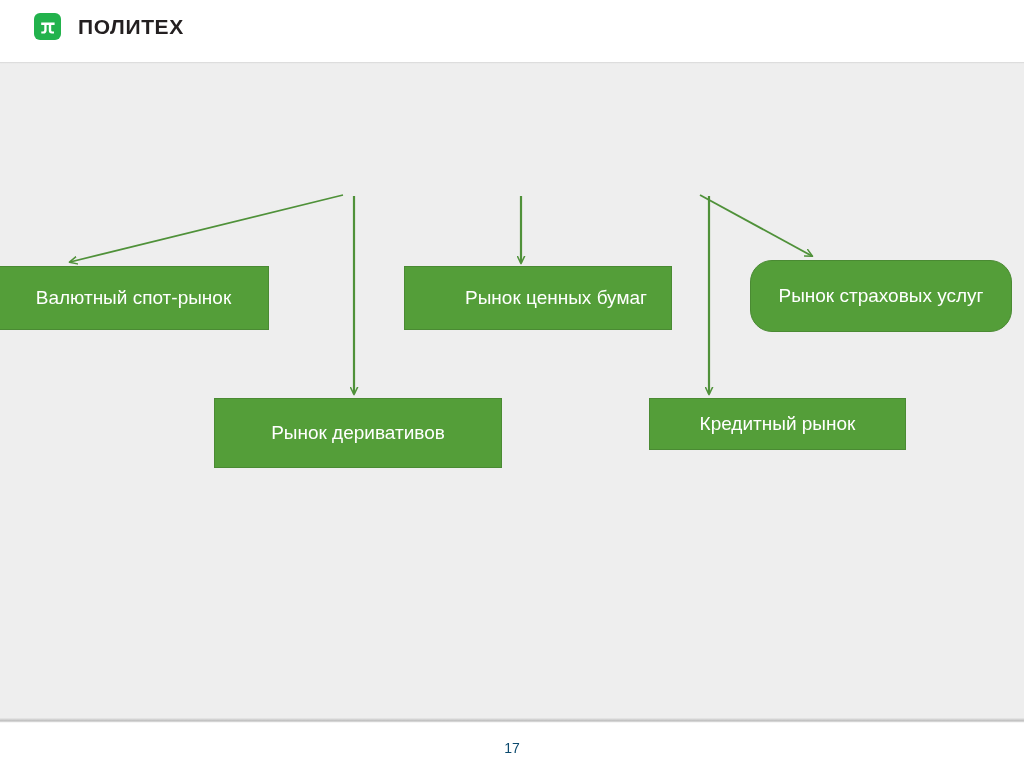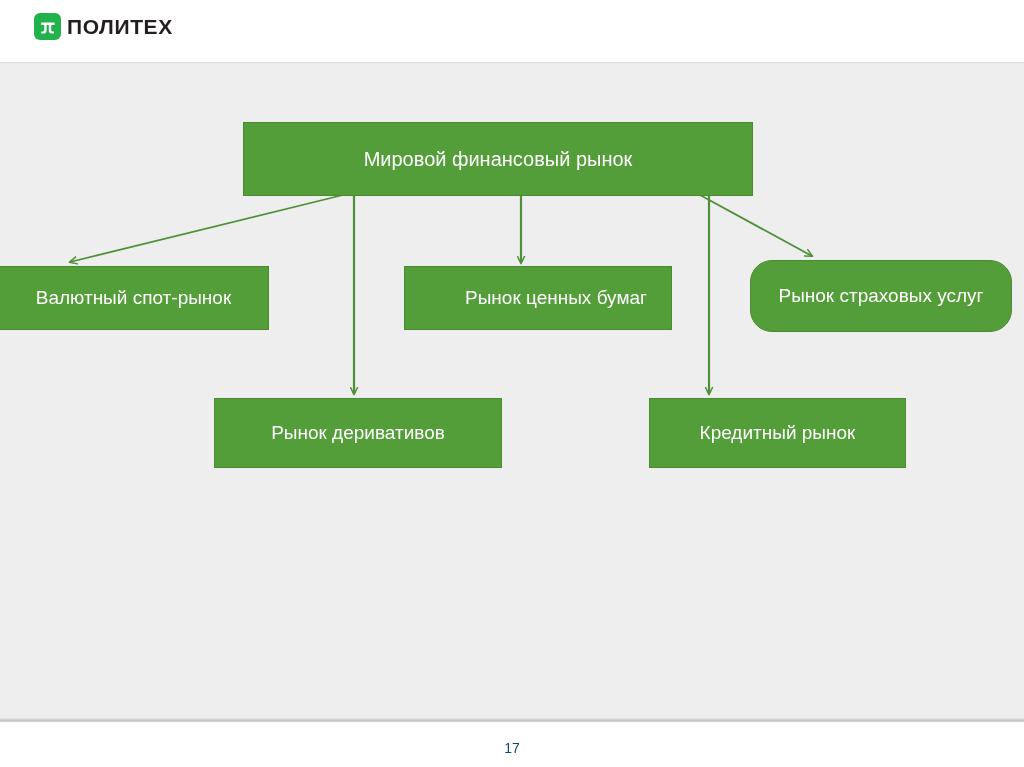--- a/index.html
+++ b/index.html
@@ -32,21 +32,21 @@
     width: 1024px;
     height: 3px;
     background: linear-gradient(to bottom, rgba(0,0,0,0.16), rgba(0,0,0,0.0));
   }
   .logo {
     position: absolute;
     left: 34px;
     top: 13px;
     display: flex;
     align-items: center;
-    gap: 6px;
+    gap: 17px;
   }
   .logo-mark {
     width: 27px;
     height: 27px;
     border-radius: 6px;
     background: #22b24c;
     display: flex;
     align-items: center;
     justify-content: center;
     flex: 0 0 auto;
@@ -112,21 +112,21 @@
     padding: 4px 8px;
     box-sizing: border-box;
   }
 
   
   #node-root        { left: 243px; top: 58px;  width: 510px; height: 74px; font-size: 20px; }
   #node-spot        { left: -2px;  top: 202px; width: 271px; height: 64px; }
   #node-securities  { left: 404px; top: 202px; width: 268px; height: 64px; padding-left: 44px; }
   #node-insurance   { left: 750px; top: 196px; width: 262px; height: 72px; border-radius: 22px; }
   #node-derivatives { left: 214px; top: 334px; width: 288px; height: 70px; }
-  #node-credit      { left: 649px; top: 334px; width: 257px; height: 70px; }
+  #node-credit      { left: 649px; top: 334px; width: 257px; height: 52px; }
 
   
   .footer {
     position: absolute;
     left: 0;
     top: 723px;
     width: 1024px;
     height: 44px;
     background: #ffffff;
   }
@@ -170,21 +170,20 @@
 
       <line x1="354" y1="132" x2="354" y2="330" stroke="#4f9139" stroke-width="2.2" marker-end="url(#arrowhead)"></line>
 
       <line x1="521" y1="132" x2="521" y2="199" stroke="#4f9139" stroke-width="2.2" marker-end="url(#arrowhead)"></line>
 
       <line x1="709" y1="132" x2="709" y2="330" stroke="#4f9139" stroke-width="2.2" marker-end="url(#arrowhead)"></line>
 
       <line x1="700" y1="131" x2="812" y2="192" stroke="#4f9139" stroke-width="1.8" marker-end="url(#arrowhead)"></line>
     </svg>
 
-    <div class="node" id="node-root">Мировой финансовый рынок</div>
 
     <div class="node" id="node-spot">Валютный спот-рынок</div>
 
     <div class="node" id="node-securities">Рынок ценных бумаг</div>
 
     <div class="node" id="node-insurance">Рынок страховых услуг</div>
 
     <div class="node" id="node-derivatives">Рынок деривативов</div>
 
     <div class="node" id="node-credit">Кредитный рынок</div>

